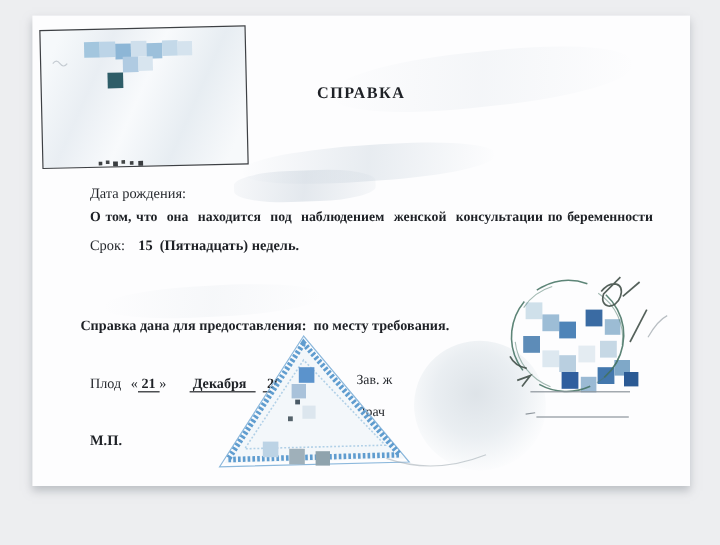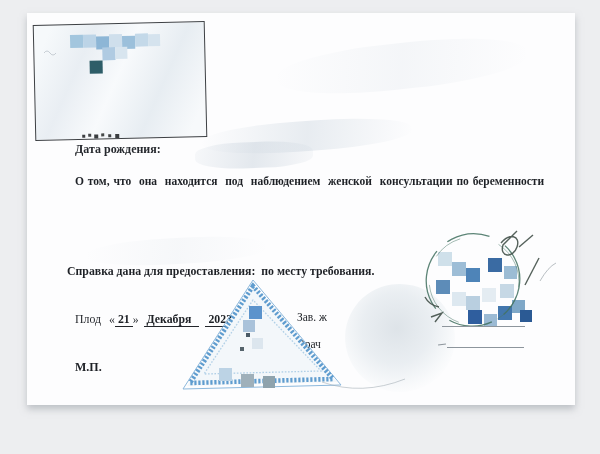--- a/index.html
+++ b/index.html
@@ -59,31 +59,33 @@
       <div class="mcell" style="left: 81px; top: 23px; width: 12px; height: 12px; background: rgb(216, 229, 239);"></div>
       <div class="mcell" style="left: 55px; top: 36px; width: 13px; height: 13px; background: rgb(46, 93, 104);"></div>
       <div class="mcell" style="left: 46px; top: 110px; width: 3px; height: 3px; background: rgb(60, 63, 66);"></div>
       <div class="mcell" style="left: 52px; top: 109px; width: 3px; height: 3px; background: rgb(68, 71, 74);"></div>
       <div class="mcell" style="left: 58px; top: 110px; width: 4px; height: 4px; background: rgb(58, 61, 64);"></div>
       <div class="mcell" style="left: 65px; top: 109px; width: 3px; height: 3px; background: rgb(69, 72, 72);"></div>
       <div class="mcell" style="left: 72px; top: 110px; width: 3px; height: 3px; background: rgb(63, 66, 68);"></div>
       <div class="mcell" style="left: 79px; top: 110px; width: 4px; height: 4px; background: rgb(58, 61, 64);"></div>
     </div>
 
+  <div class="abs txt b" style="left:0;top:58px;width:548px;text-align:center;font-size:13.5px;letter-spacing:1.2px;">СПРАВКА</div>
 
-  <div class="abs txt" style="left:48px;top:130px;font-weight:bold;">Дата рождения:</div>
+  <div class="abs txt" style="left:48px;top:142px;">Дата рождения:</div>
   <div class="abs smudge" style="left:168px;top:129px;width:118px;height:26px;border-radius:40%;background:linear-gradient(100deg,rgba(210,218,226,.15),rgba(206,215,224,.55),rgba(210,218,226,.15));transform:rotate(-2deg);"></div>
 
   <div class="abs txt b" style="left:48px;top:162px;font-size:11.5px;word-spacing:1px;text-align:right;">О том, что  она  находится  под  наблюдением  женской  консультации по беременности</div>
 
+  <div class="abs txt" style="left:48px;top:185px;"><span>Срок:</span><span class="b" style="margin-left:11px;">15  (Пятнадцать) недель.</span></div>
 
 
   <div class="abs txt b" style="left:40px;top:252px;font-size:11.8px;">Справка дана для предоставления:  по месту требования.</div>
 
-  <div class="abs txt" style="left:48px;top:300px;font-size:11.8px;"><span>Плод</span><span style="margin-left:8px;">«</span><span class="dt-part">21</span><span>»</span><span class="dt-part" style="margin-left:5px;padding-right:8px;text-align:center;">Декабря</span><span class="dt-part" style="margin-left:6px;">2023</span><span>г</span></div>
+  <div class="abs txt" style="left:48px;top:300px;font-size:11.8px;"><span>Плод</span><span style="margin-left:8px;">«</span><span class="dt-part">21</span><span>»</span><span class="dt-part" style="margin-left:19px;padding-right:8px;text-align:center;">Декабря</span><span class="dt-part" style="margin-left:6px;">2023</span><span>г</span></div>
 
   <div class="abs txt b" style="left:48px;top:348px;">М.П.</div>
 
   <div class="abs txt" style="left:270px;top:298px;font-size:11.5px;">Зав. ж</div>
   <div class="abs txt" style="left:270px;top:325px;font-size:11.5px;">Врач</div>
 
   <div class="ghost"></div>
 
   <svg class="abs" style="left:153px;top:263px;" width="170" height="126" viewBox="0 0 170 126">
     <polygon points="73,8 7,110 157,106" fill="#f3f7fa"></polygon>

